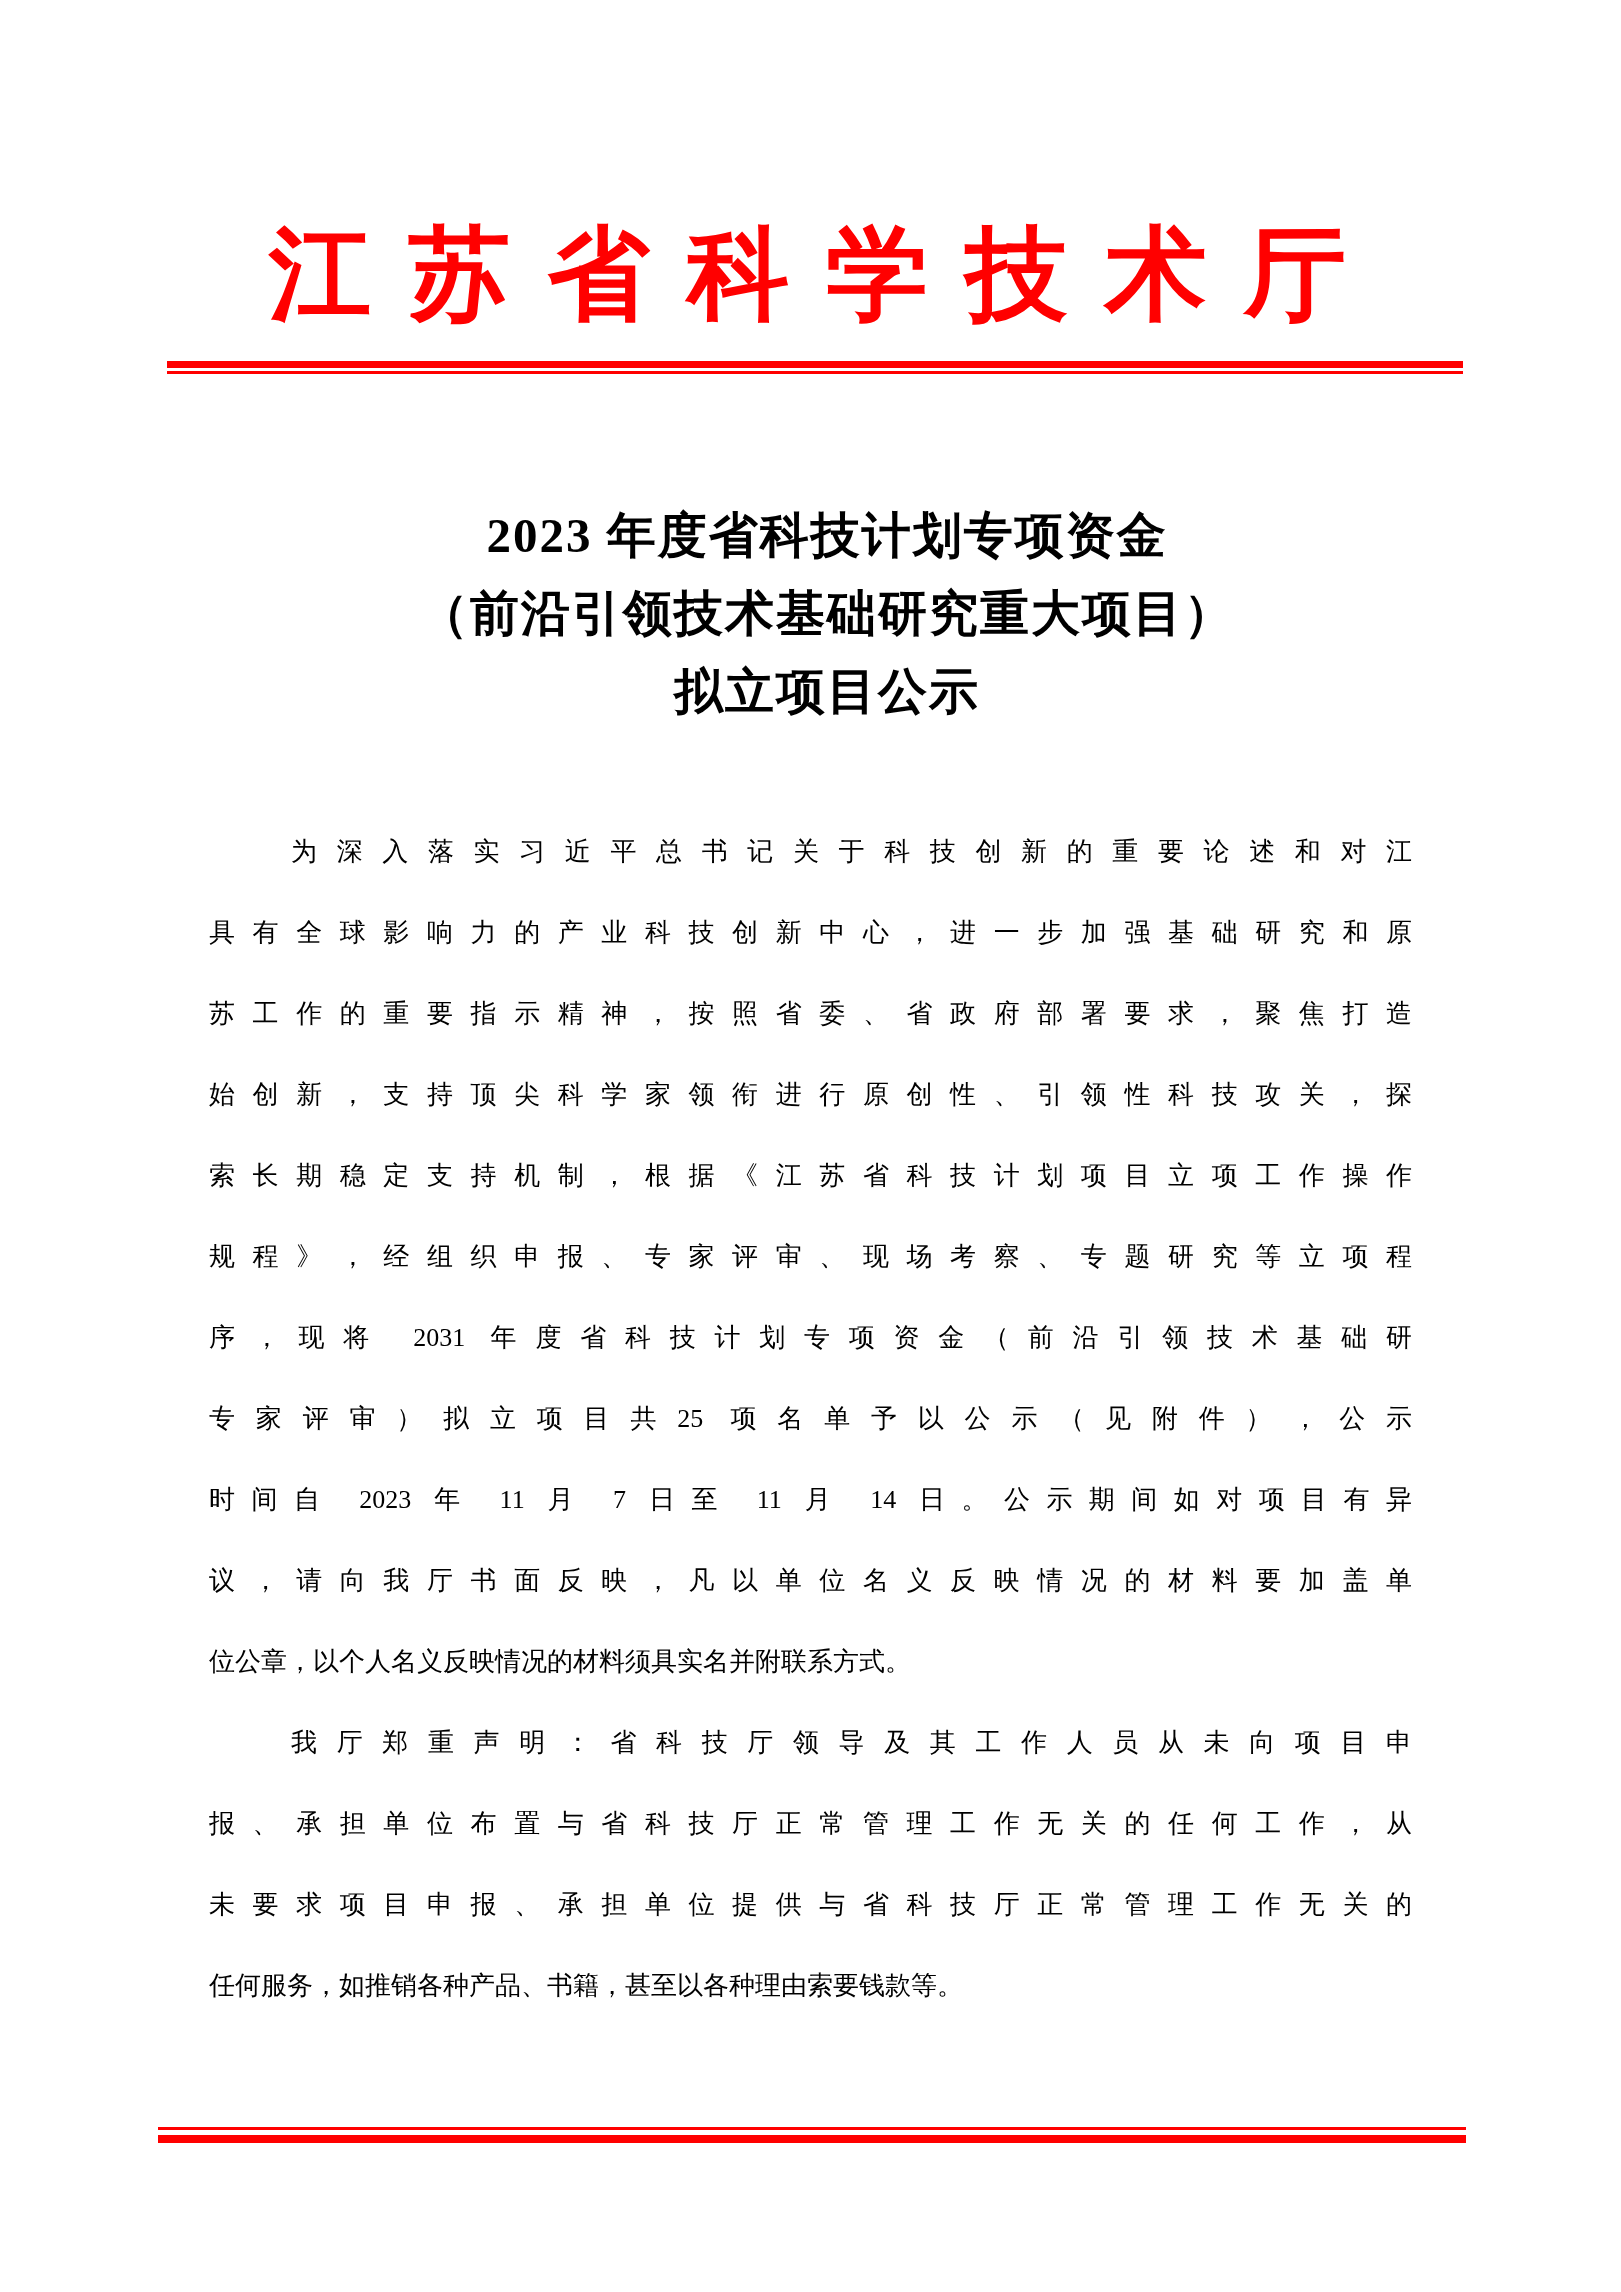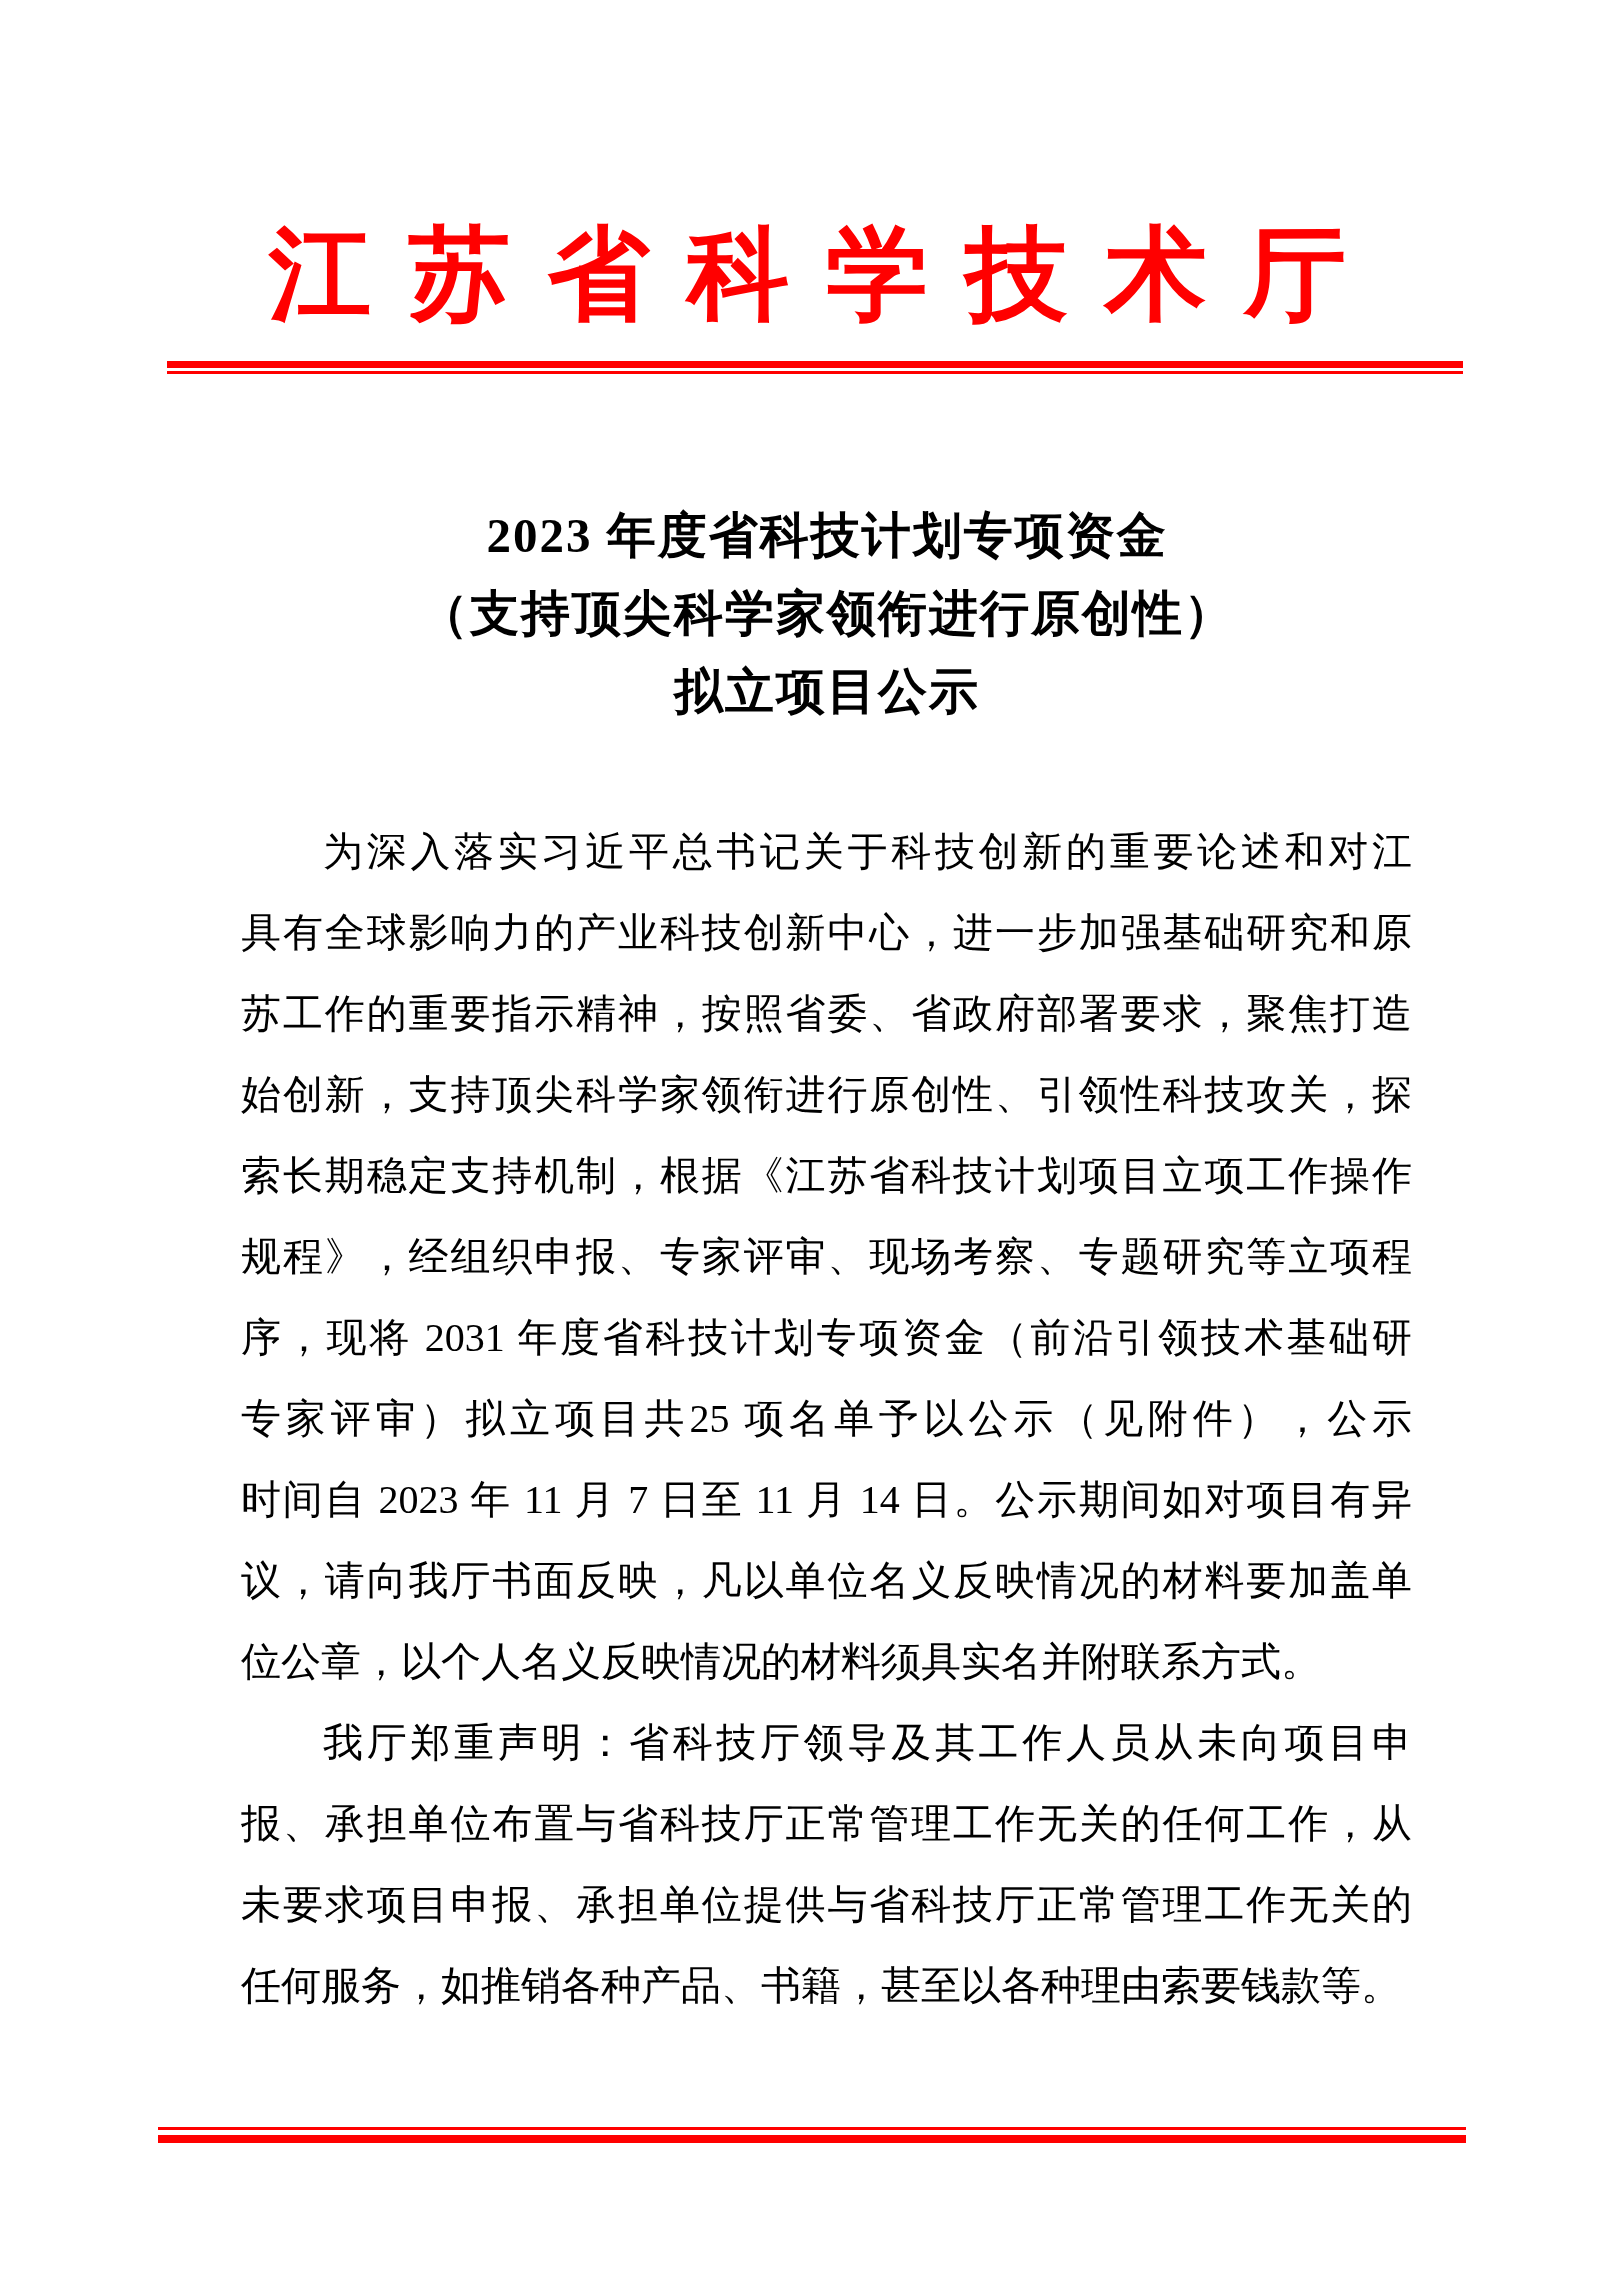--- a/index.html
+++ b/index.html
@@ -65,27 +65,26 @@
     margin-left: 33px;
   }
 
   
   .doc-body {
     margin: 80px 0 0 209px;
     width: 1203px;
     color: #000000;
   }
   .body-line {
-    font-size: 40px;
+    font-size: 26px;
     line-height: 81px;
     text-align: justify;
     text-align-last: justify;
     font-family: "Liberation Serif", "DejaVu Serif", serif;
     white-space: normal;
-    margin-left: 32px;
   }
   .body-line.indent { padding-left: 82px; }
   .body-line.para-end { text-align-last: left; }
 </style>
 </head>
 <body>
 
 <div class="page">
 
   <div class="agency-header">
@@ -93,21 +92,21 @@
   </div>
 
   <div class="rule-top">
     <div class="bar-thick"></div>
     <div class="bar-gap"></div>
     <div class="bar-thin"></div>
   </div>
 
   <div class="doc-title">
     <div class="title-line">2023 年度省科技计划专项资金</div>
-    <div class="title-line">（支持顶尖科学家领衔进行原创性）</div>
+    <div class="title-line">（前沿引领技术基础研究重大项目）</div>
     <div class="title-line">拟立项目公示</div>
   </div>
 
   <div class="doc-body">
 
     <div>
       <div class="body-line indent">为深入落实习近平总书记关于科技创新的重要论述和对江</div>
       <div class="body-line">具有全球影响力的产业科技创新中心，进一步加强基础研究和原</div>
       <div class="body-line">苏工作的重要指示精神，按照省委、省政府部署要求，聚焦打造</div>
       <div class="body-line">始创新，支持顶尖科学家领衔进行原创性、引领性科技攻关，探</div>

